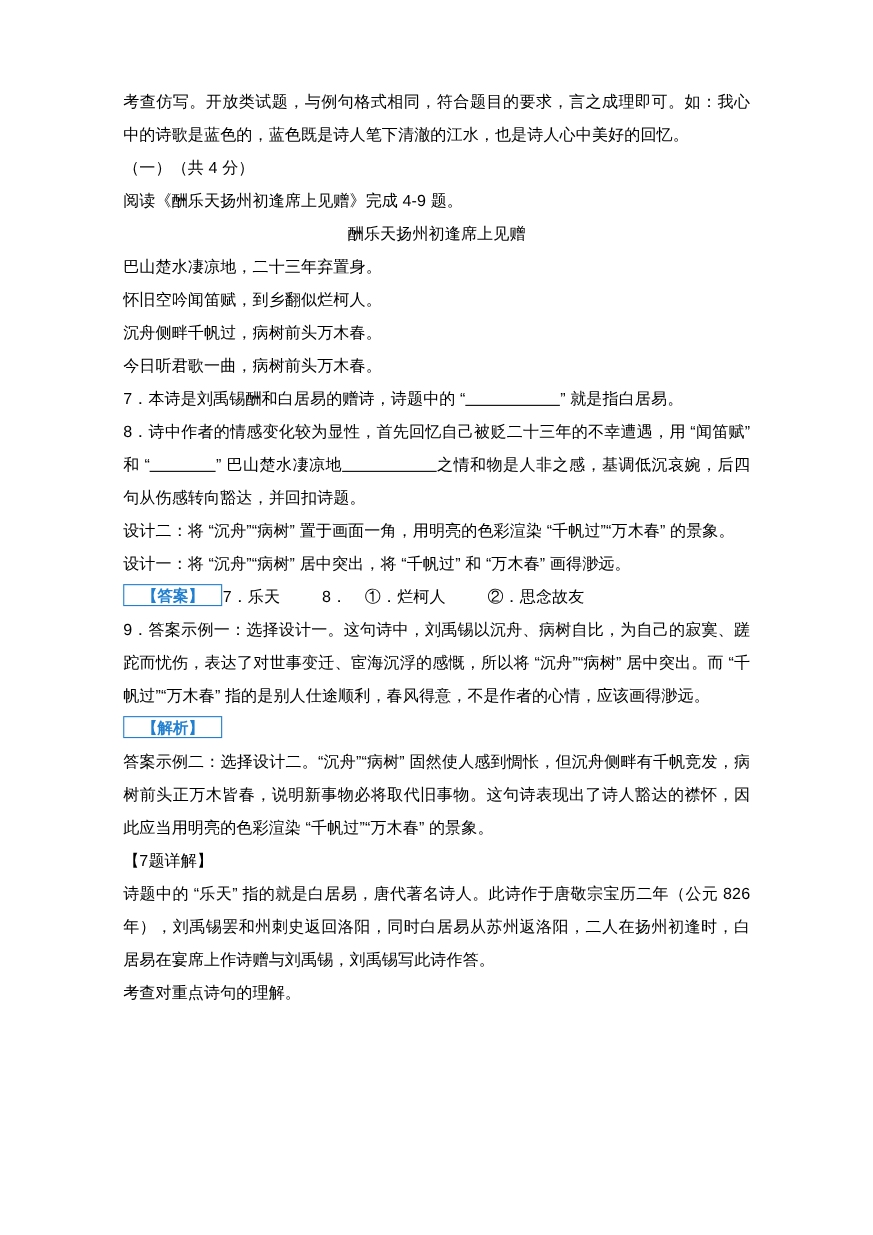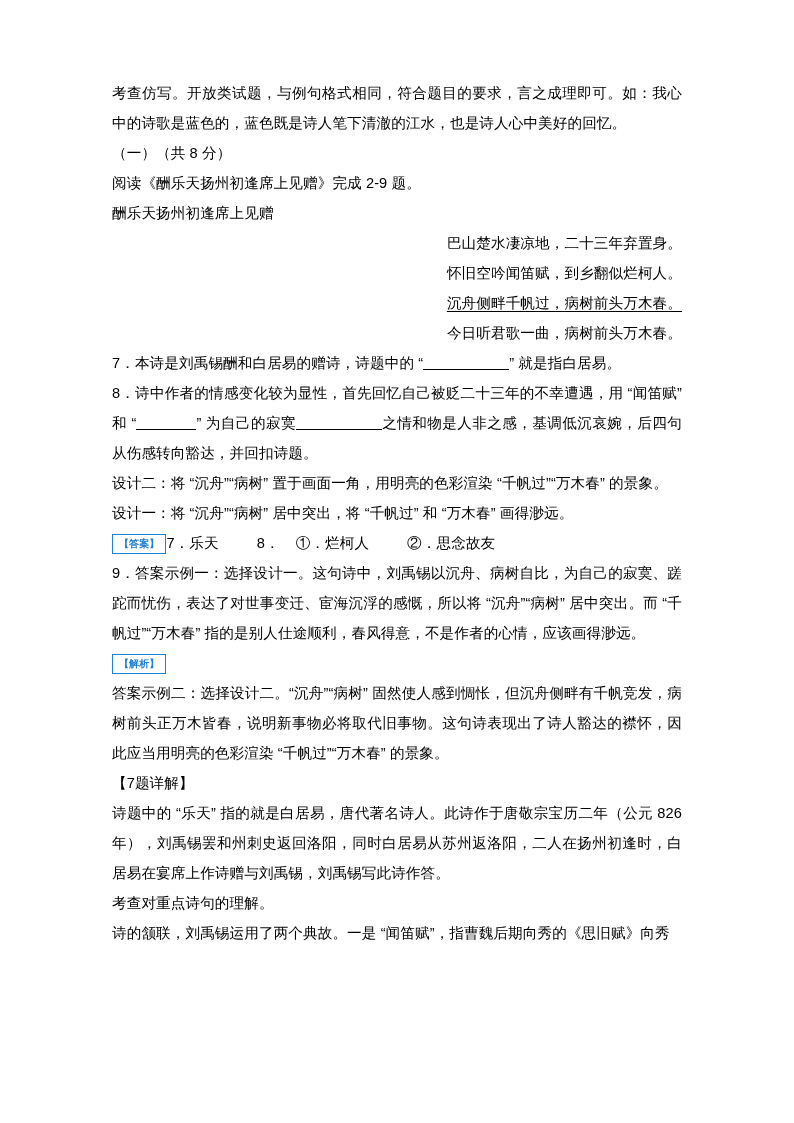--- a/index.html
+++ b/index.html
@@ -24,77 +24,76 @@
     font-size: 14.6px;
     line-height: 30px;
     text-align: justify;
     letter-spacing: 0.1px;
   }
   .p {
     margin: 0;
     text-indent: 0;
   }
   .center {
+    text-align: center;
+  }
+  .poem-line {
     text-align: left;
   }
-  .poem-line {
-    text-align: right;
-  }
   .u {
-    text-decoration: underline;
     text-underline-offset: 3px;
     margin-top: 33px;
   }
   .blank {
     display: inline-block;
     border-bottom: 1px solid #000;
     height: 14px;
     vertical-align: -2px;
   }
   .blank-long { width: 86px; }
   .blank-short { width: 60px; }
   .tagwrap {
     display: inline-block;
     border: 1px solid #1f7fd0;
-    padding: 0 6px;
+    padding: 0 16px;
     line-height: 18px;
-    font-size: 10px;
+    font-size: 14px;
     color: #1f7fd0;
     font-weight: bold;
     vertical-align: 1px;
   }
   .indent-gap { display: inline-block; width: 38px; }
   .gap-sm { display: inline-block; width: 16px; }
 </style>
 </head>
 <body>
 
 <div class="page">
   <div class="doc">
 
     <p class="p">考查仿写。开放类试题，与例句格式相同，符合题目的要求，言之成理即可。如：我心中的诗歌是蓝色的，蓝色既是诗人笔下清澈的江水，也是诗人心中美好的回忆。</p>
 
 
-    <p class="p">（一）（共 8 分）</p>
+    <p class="p">（一）（共 4 分）</p>
 
-    <p class="p">阅读《酬乐天扬州初逢席上见赠》完成 2-9 题。</p>
+    <p class="p">阅读《酬乐天扬州初逢席上见赠》完成 4-9 题。</p>
 
     <p class="p center">酬乐天扬州初逢席上见赠</p>
 
     <p class="p poem-line">巴山楚水凄凉地，二十三年弃置身。</p>
 
     <p class="p poem-line">怀旧空吟闻笛赋，到乡翻似烂柯人。</p>
 
     <p class="p poem-line"><span class="u">沉舟侧畔千帆过，病树前头万木春。</span></p>
 
     <p class="p poem-line">今日听君歌一曲，病树前头万木春。</p>
 
     <p class="p"><span>7．本诗是刘禹锡酬和白居易的赠诗，诗题中的 “</span><span class="blank blank-long"></span><span>” 就是指白居易。</span></p>
 
-    <p class="p"><span>8．诗中作者的情感变化较为显性，首先回忆自己被贬二十三年的不幸遭遇，用 “闻笛赋” 和 “</span><span class="blank blank-short"></span><span>” 为自己的寂寞</span><span class="blank blank-long"></span><span>之情和物是人非之感，基调低沉哀婉，后四句从伤感转向豁达，并回扣诗题。</span></p>
+    <p class="p"><span>8．诗中作者的情感变化较为显性，首先回忆自己被贬二十三年的不幸遭遇，用 “闻笛赋” 和 “</span><span class="blank blank-short"></span><span>” 巴山楚水凄凉地</span><span class="blank blank-long"></span><span>之情和物是人非之感，基调低沉哀婉，后四句从伤感转向豁达，并回扣诗题。</span></p>
 
 
     <p class="p">设计二：将 “沉舟”“病树” 置于画面一角，用明亮的色彩渲染 “千帆过”“万木春” 的景象。</p>
 
     <p class="p">设计一：将 “沉舟”“病树” 居中突出，将 “千帆过” 和 “万木春” 画得渺远。</p>
 
     <p class="p"><span class="tagwrap">【答案】</span><span>7．乐天</span><span class="indent-gap"></span><span>8．</span><span class="gap-sm"></span><span>①．烂柯人</span><span class="indent-gap"></span><span>②．思念故友</span></p>
 
     <p class="p">9．答案示例一：选择设计一。这句诗中，刘禹锡以沉舟、病树自比，为自己的寂寞、蹉跎而忧伤，表达了对世事变迁、宦海沉浮的感慨，所以将 “沉舟”“病树” 居中突出。而 “千帆过”“万木春” 指的是别人仕途顺利，春风得意，不是作者的心情，应该画得渺远。</p>
 
@@ -102,16 +101,15 @@
 
     <p class="p">答案示例二：选择设计二。“沉舟”“病树” 固然使人感到惆怅，但沉舟侧畔有千帆竞发，病树前头正万木皆春，说明新事物必将取代旧事物。这句诗表现出了诗人豁达的襟怀，因此应当用明亮的色彩渲染 “千帆过”“万木春” 的景象。</p>
 
     <p class="p">【7题详解】</p>
 
     <p class="p">诗题中的 “乐天” 指的就是白居易，唐代著名诗人。此诗作于唐敬宗宝历二年（公元 826 年），刘禹锡罢和州刺史返回洛阳，同时白居易从苏州返洛阳，二人在扬州初逢时，白居易在宴席上作诗赠与刘禹锡，刘禹锡写此诗作答。</p>
 
 
     <p class="p">考查对重点诗句的理解。</p>
 
-    <p class="p">诗的颔联，刘禹锡运用了两个典故。一是 “闻笛赋”，指曹魏后期向秀的《思旧赋》向秀</p>
 
   </div>
 </div>
 
 </body></html>

